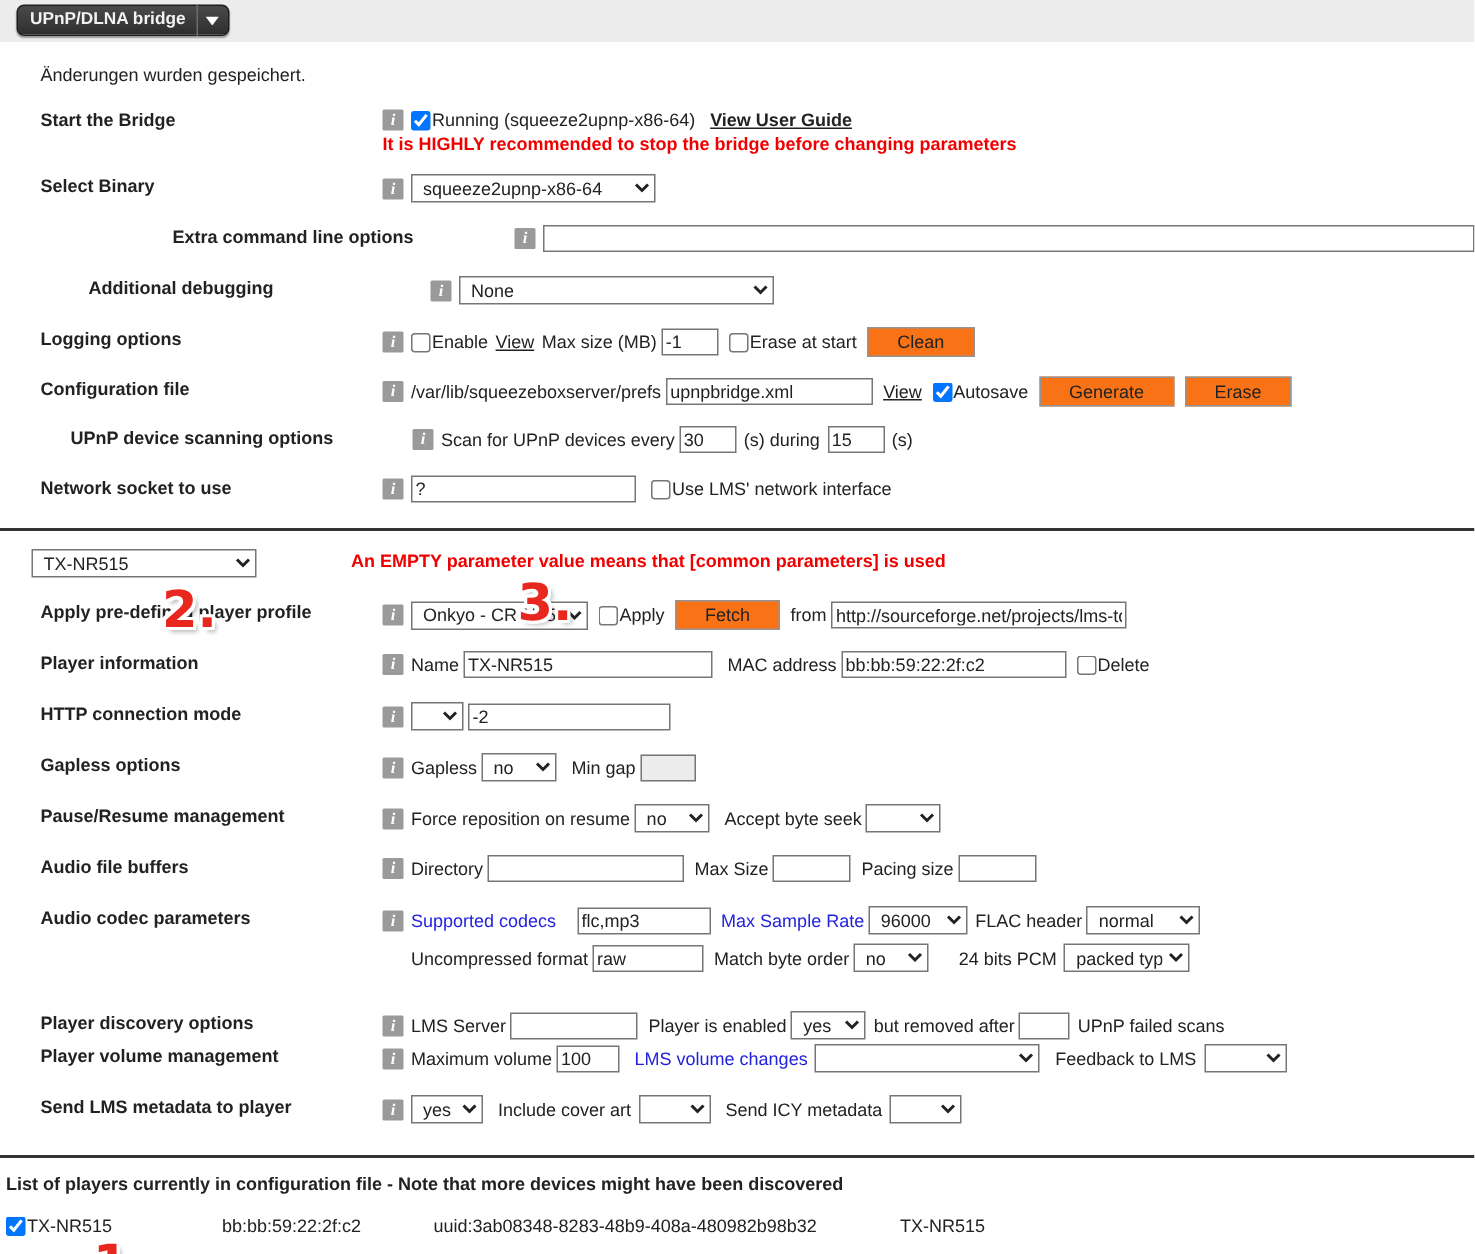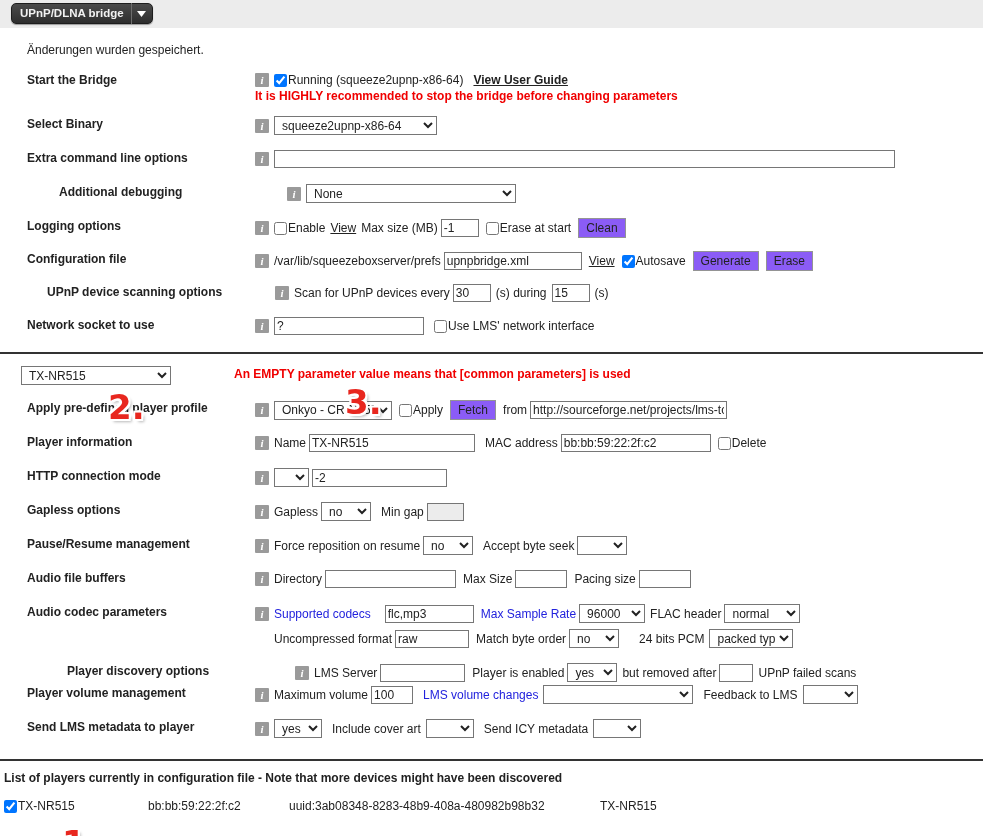--- a/index.html
+++ b/index.html
@@ -117,22 +117,22 @@
     padding: 0 1px 0 3px;
     border: 1px solid #767676;
     background: #fff;
     outline: none;
   }
   button.btn {
     font-family: "Liberation Sans", sans-serif;
     font-size: 12px;
     color: #222;
     height: 20px;
-    padding: 0 7px;
-    background: #8b5cf6;
+    padding: 0 19px;
+    background: #f97316;
     border: 1px solid #949494;
     cursor: pointer;
   }
   input[type="checkbox"] {
     width: 13px; height: 13px;
     margin: 0 1px 0 0;
     vertical-align: middle;
     cursor: pointer;
   }
   .txt { font-size: 12px; color: #222; white-space: nowrap; }
@@ -249,21 +249,21 @@
   <div class="row" style="margin-top:12px;">
     <div class="label">Select Binary</div>
     <div class="ctrl">
       <span class="info-icon">i</span>
       <select style="width:163px;">
         <option>squeeze2upnp-x86-64</option>
       </select>
     </div>
   </div>
 
-  <div class="row" style="margin-top:12px;">
+  <div class="row" style="margin-top:12px;justify-content:flex-end;">
     <div class="label">Extra command line options</div>
     <div class="ctrl">
       <span class="info-icon">i</span>
       <input type="text" style="width: 621px;" value="">
     </div>
   </div>
 
   <div class="row" style="margin-top:12px;padding-left:32px;">
     <div class="label">Additional debugging</div>
     <div class="ctrl">
@@ -489,21 +489,21 @@
         <span class="sp20"></span>
         <span class="txt">24 bits PCM</span>
         <span class="sp5"></span>
         <select style="width:84px;">
           <option>packed type 1</option>
         </select>
       </div>
     </div>
   </div>
 
-  <div class="row" style="margin-top:15px;padding-left:40px;">
+  <div class="row" style="margin-top:26px;">
     <div class="label">Player discovery options</div>
     <div class="ctrl">
       <span class="info-icon">i</span>
       <span class="txt">LMS Server</span>
       <span class="sp3"></span>
       <input type="text" style="width: 85px;" value="">
       <span class="sp7"></span>
       <span class="txt">Player is enabled</span>
       <span class="sp3"></span>
       <select style="width:50px;">

